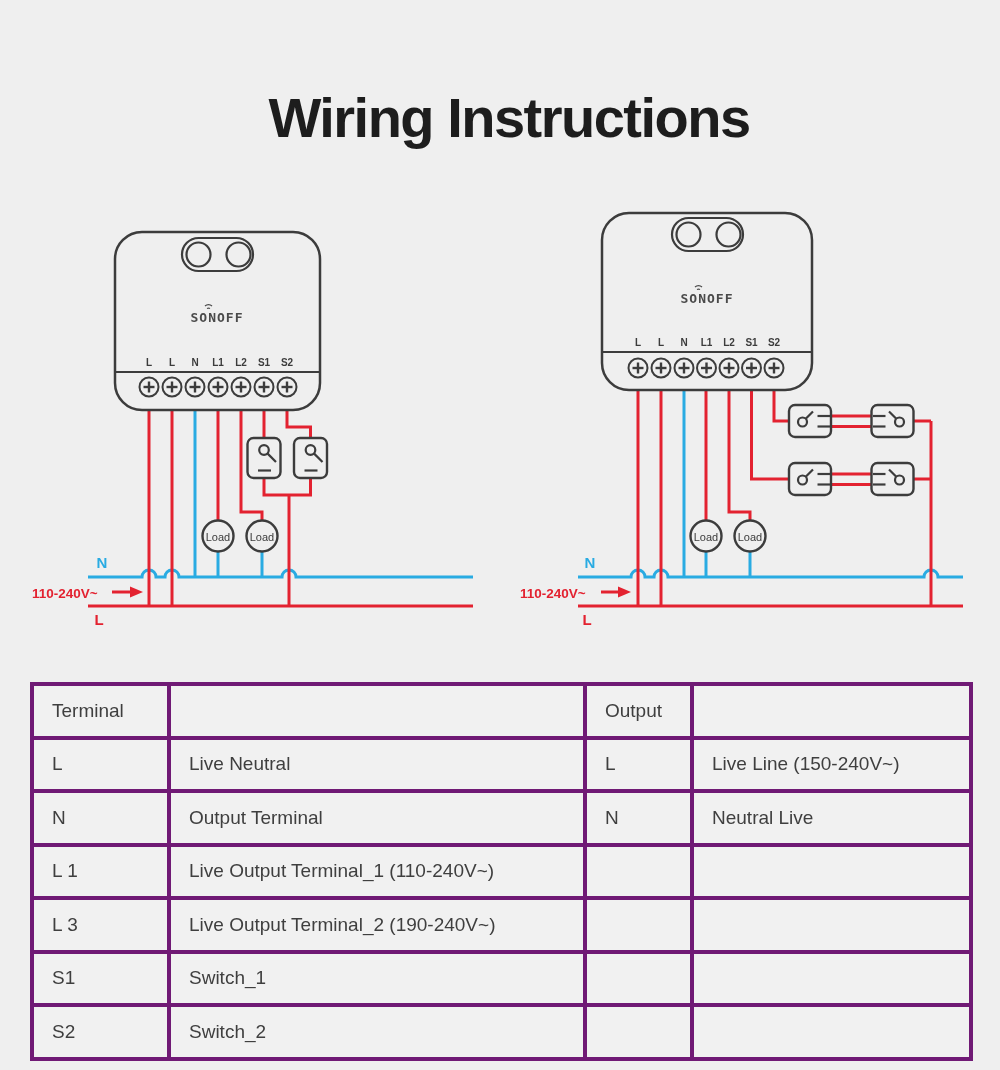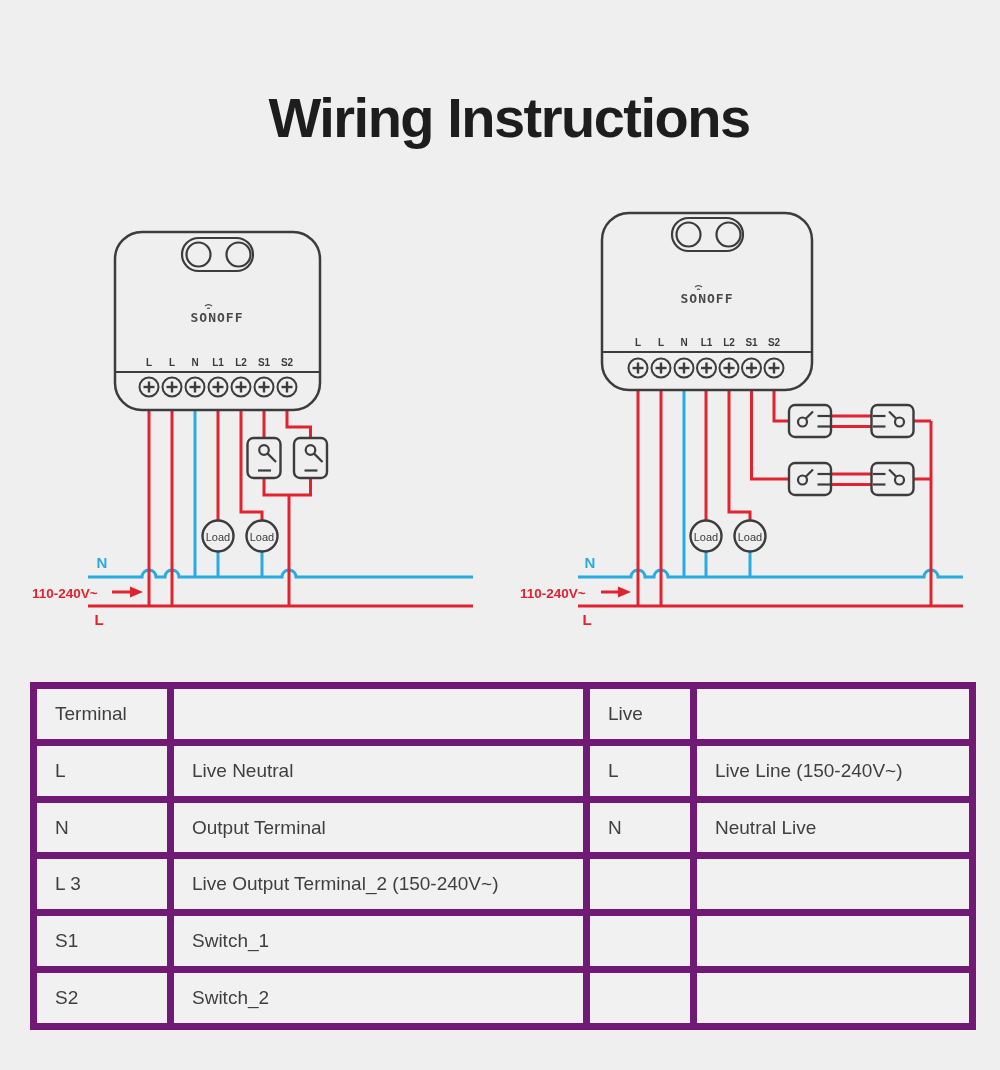--- a/index.html
+++ b/index.html
@@ -10,21 +10,21 @@
   svg.diagrams{position:absolute;left:0;top:0;}
   svg text{font-family:"Liberation Sans",sans-serif;}
   .logo{font:bold 13px "DejaVu Sans Mono",monospace;letter-spacing:1px;fill:#4a4a4a;text-anchor:middle;}
   .tlabel{font-weight:bold;font-size:10px;fill:#3c3c3c;text-anchor:middle;}
   .load-label{font-size:11px;fill:#3c3c3c;text-anchor:middle;}
   .n-label{font-weight:bold;font-size:15px;fill:#29abe2;text-anchor:middle;}
   .l-label{font-weight:bold;font-size:15px;fill:#e32230;text-anchor:middle;}
   .v-label{font-weight:bold;font-size:13.5px;fill:#e32230;}
   .wiring-table{position:absolute;left:30px;top:682px;width:939px;height:348px;
                 border-collapse:collapse;table-layout:fixed;background:#f1f1f1;}
-  .wiring-table td{border:7px solid #701a75;height:49.5px;padding:0 12px 0 18px;
+  .wiring-table td{border:4px solid #701a75;height:49.5px;padding:0 12px 0 18px;
                    font-size:19px;color:#3f3f3f;vertical-align:middle;overflow:hidden;white-space:nowrap;}
 </style>
 </head>
 <body>
 
 <div class="page">
 
   <h1 class="title">Wiring Instructions</h1>
 
   <svg class="diagrams" width="1000" height="670" viewBox="0 0 1000 670">
@@ -270,38 +270,44 @@
     <colgroup>
         <col style="width:137px">
         <col style="width:416px">
         <col style="width:107px">
         <col style="width:279px">
       </colgroup>
     <tbody>
       <tr>
         <td>Terminal</td>
         <td></td>
-        <td>Live</td>
+        <td>Output</td>
         <td></td>
       </tr>
       <tr>
         <td>L</td>
         <td>Live Neutral</td>
         <td>L</td>
         <td>Live Line (150-240V~)</td>
       </tr>
       <tr>
         <td>N</td>
         <td>Output Terminal</td>
         <td>N</td>
         <td>Neutral Live</td>
       </tr>
       <tr>
+        <td>L 1</td>
+        <td>Live Output Terminal_1 (110-240V~)</td>
+        <td></td>
+        <td></td>
+      </tr>
+      <tr>
         <td>L 3</td>
-        <td>Live Output Terminal_2 (150-240V~)</td>
+        <td>Live Output Terminal_2 (190-240V~)</td>
         <td></td>
         <td></td>
       </tr>
       <tr>
         <td>S1</td>
         <td>Switch_1</td>
         <td></td>
         <td></td>
       </tr>
       <tr>

